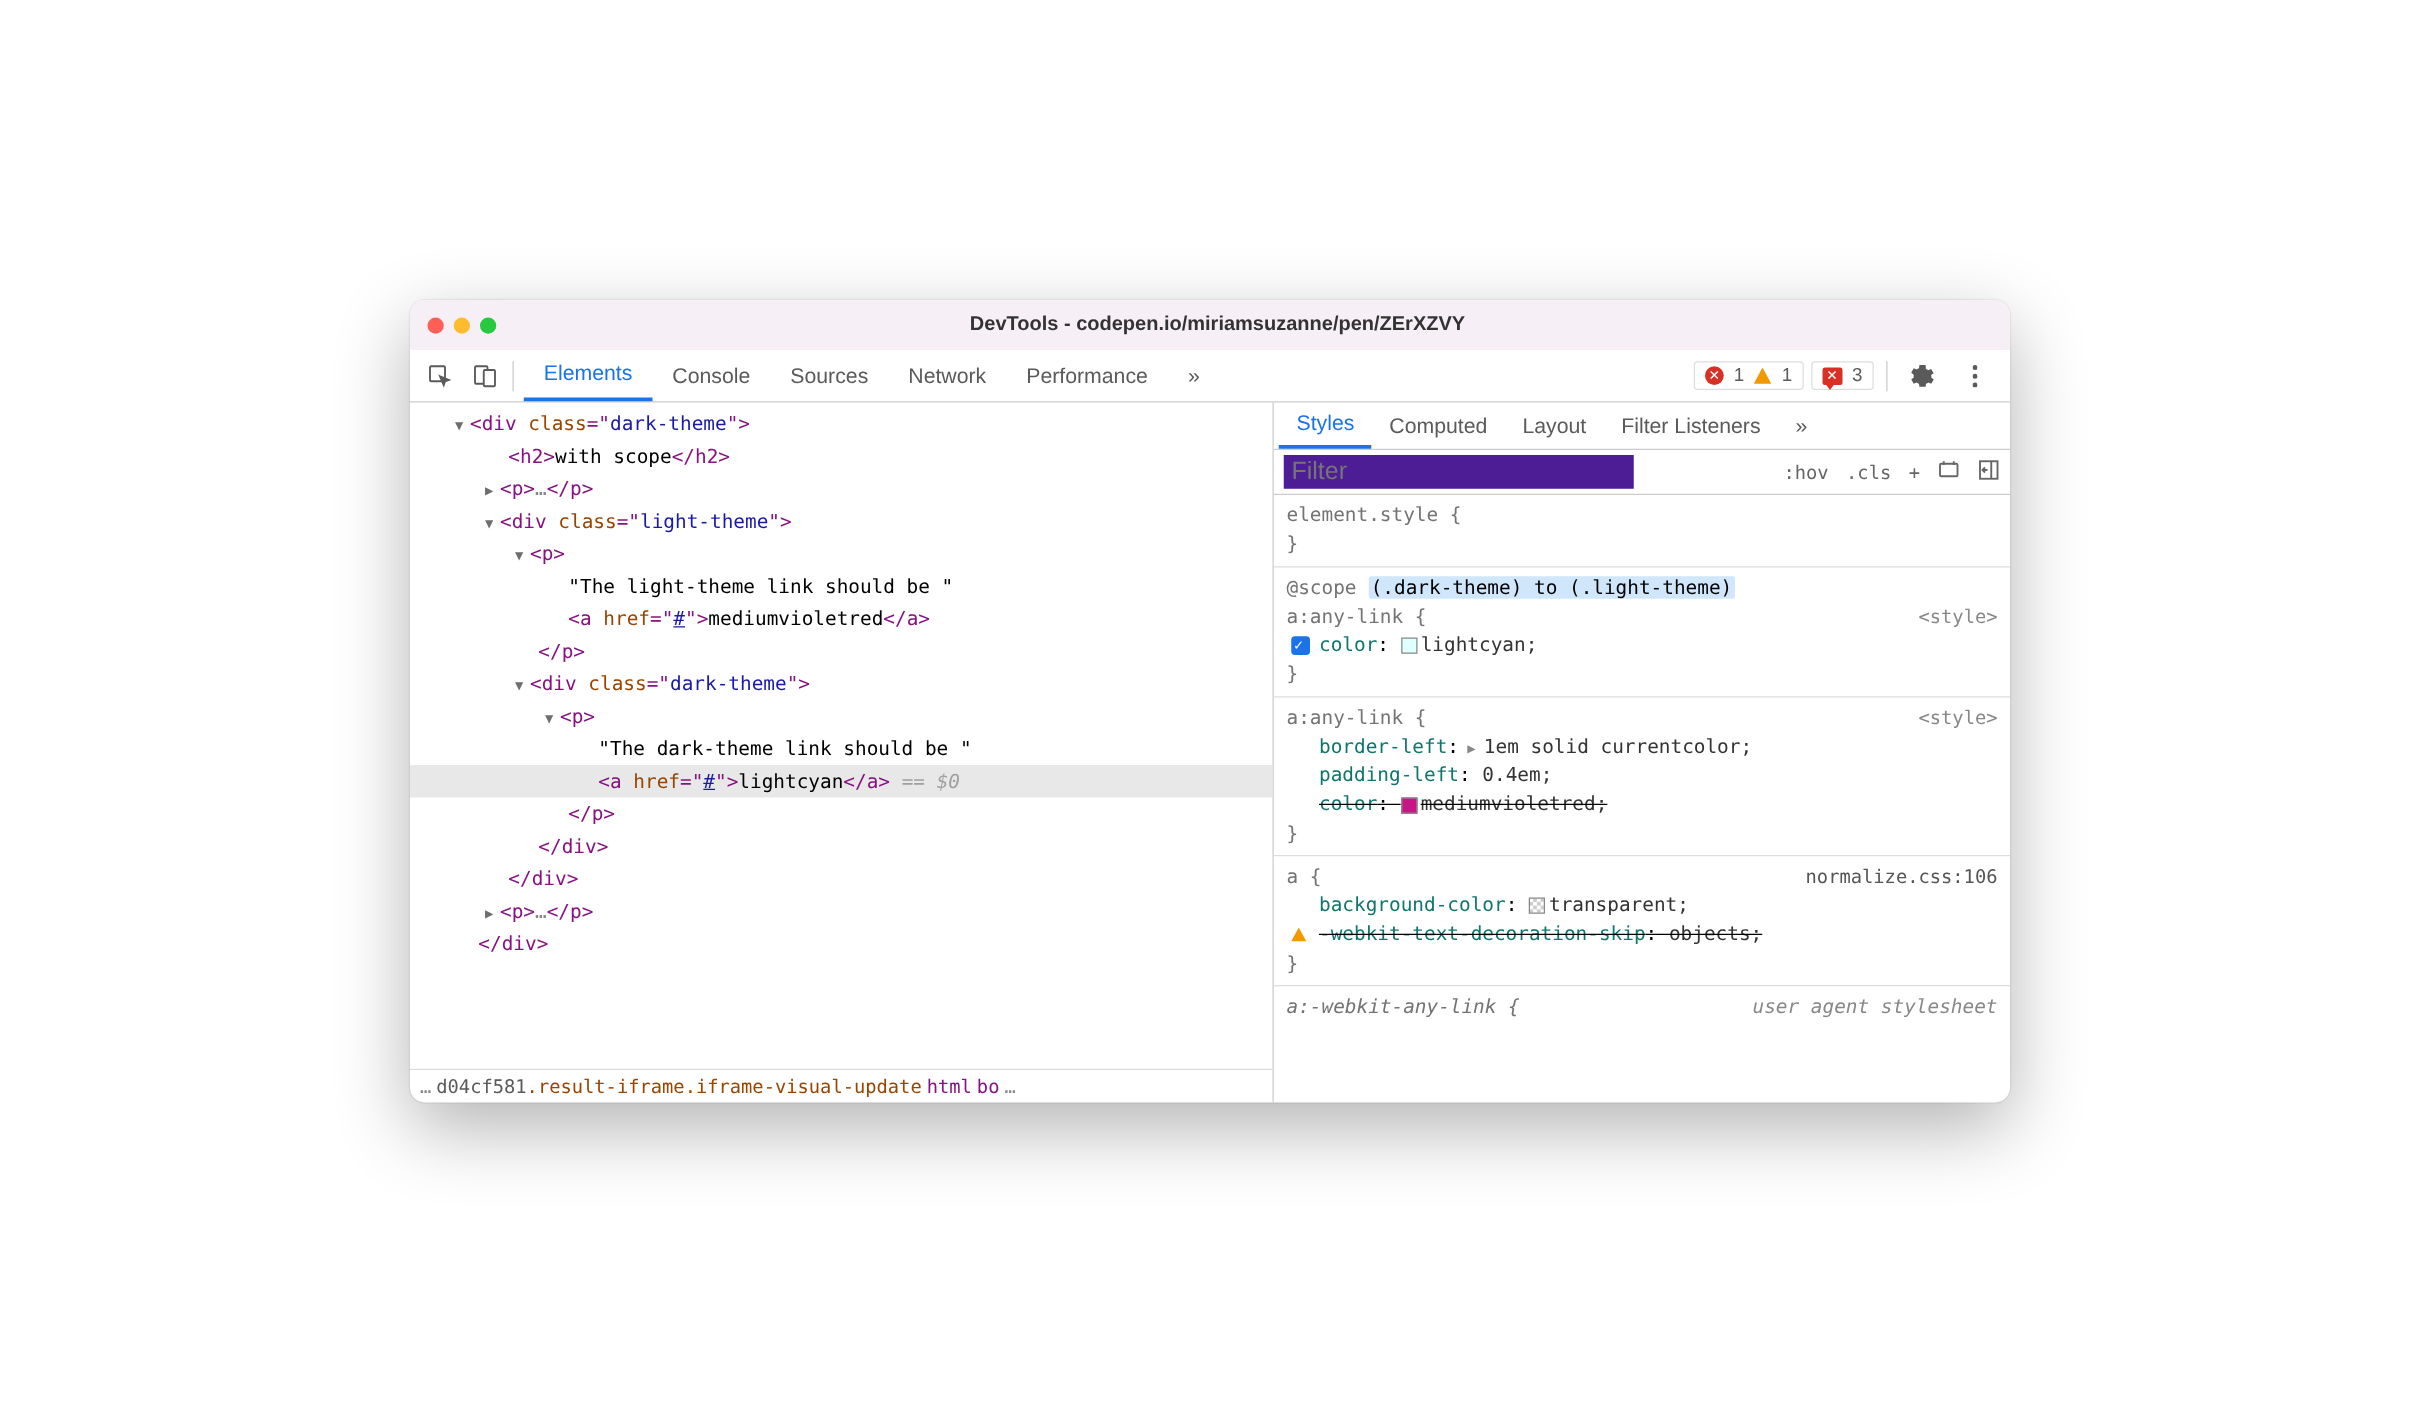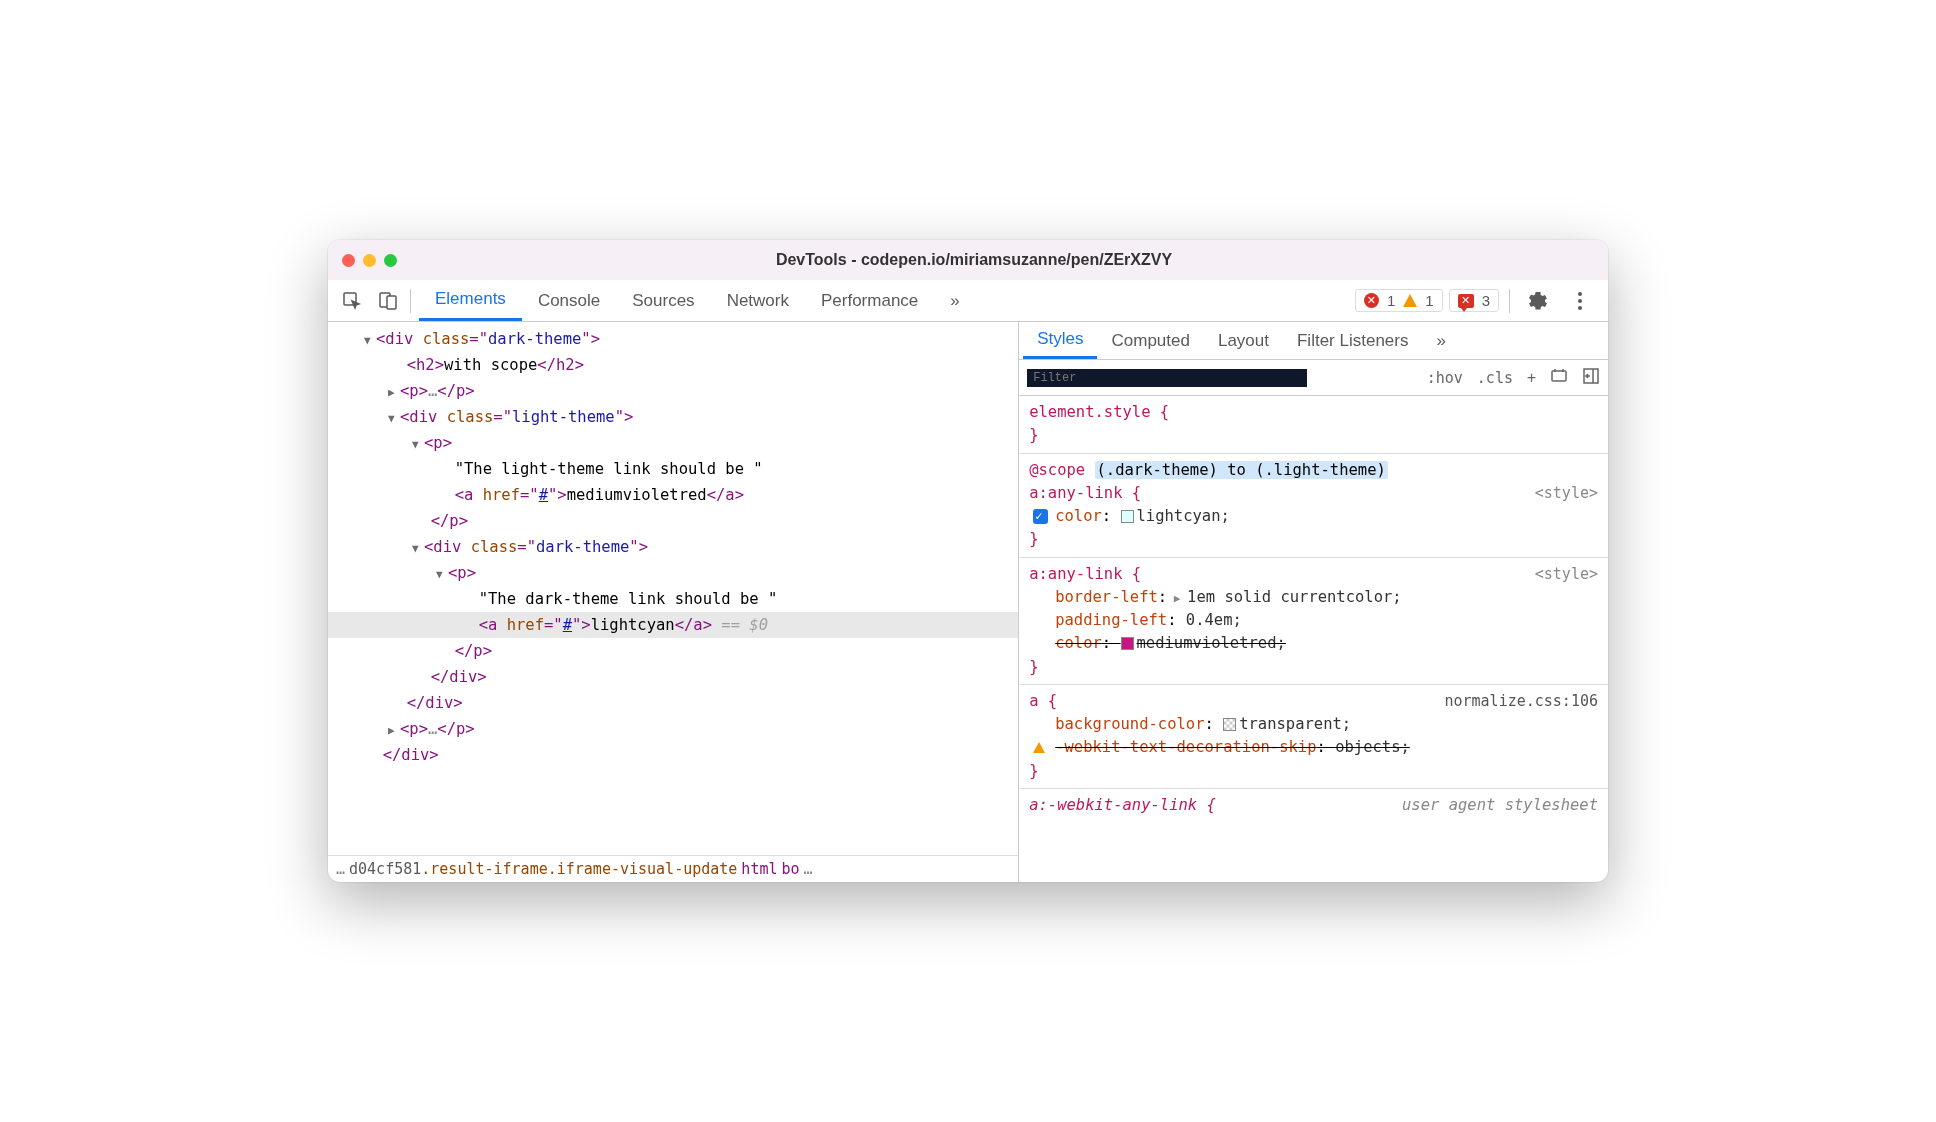--- a/index.html
+++ b/index.html
@@ -146,38 +146,38 @@
   align-items: center;
   height: 36px;
   border-bottom: 1px solid #ccc;
   padding: 0 8px;
   gap: 10px;
 }
 .filter-input {
   flex: 1;
   border: none;
   outline: none;
-  font-size: 12px;
+  font-size: 20px;
   color: #888;
-  font-family: Liberation Mono, monospace;
-  background: #0f172a;
+  font-family: Liberation Sans, sans-serif;
+  background: #4c1d95;
   padding: 2px 6px;
   max-width: 280px;
 }
 .filter-row .mono-btn { color: #666; font-family: Menlo, monospace; font-size:15px; cursor:pointer; }
 .styles-body { flex:1; overflow:hidden; }
 .rule { border-bottom: 1px solid #ddd; padding: 5px 10px; line-height: 1.5; }
 .rule-head { display:flex; justify-content:space-between; align-items:flex-start; }
 .scope-hl { background: #cfe6fb; padding: 0 2px; border-radius: 2px; }
-.selector { color: #be185d; }
+.selector { color: #737373; }
 .source { color: #888; font-size:15px; }
 .source.underline { color:#555; }
 .source-italic { font-style: italic; color:#888; }
 .prop { padding-left: 26px; position:relative; }
-.prop-name { color: #c2410c; }
+.prop-name { color: #0f766e; }
 .prop-val { color: #333; text-align: center; }
 .checkbox { position:absolute; left:4px; top:4px; width:15px; height:15px; background:#1a73e8; border-radius:3px; }
 .checkbox::after { content:"✓"; color:#fff; font-size:12px; position:absolute; left:2px; top:-2px; }
 .swatch { display:inline-block; width:13px; height:13px; border:1px solid #888; vertical-align:middle; margin-right:3px; }
 .swatch.lightcyan { background:#e0ffff; }
 .swatch.mvr { background:#c71585; }
 .swatch.trans { background: repeating-conic-gradient(#ccc 0% 25%, #fff 0% 50%) 50% / 6px 6px; }
 .tri-arrow { color:#888; font-size:11px; }
 .strike { text-decoration: line-through; }
 .warn-icon { width:0;height:0;border-left:6px solid transparent;border-right:6px solid transparent;border-bottom:11px solid #f29900; display:inline-block; position:absolute; left:4px; top:6px; }

